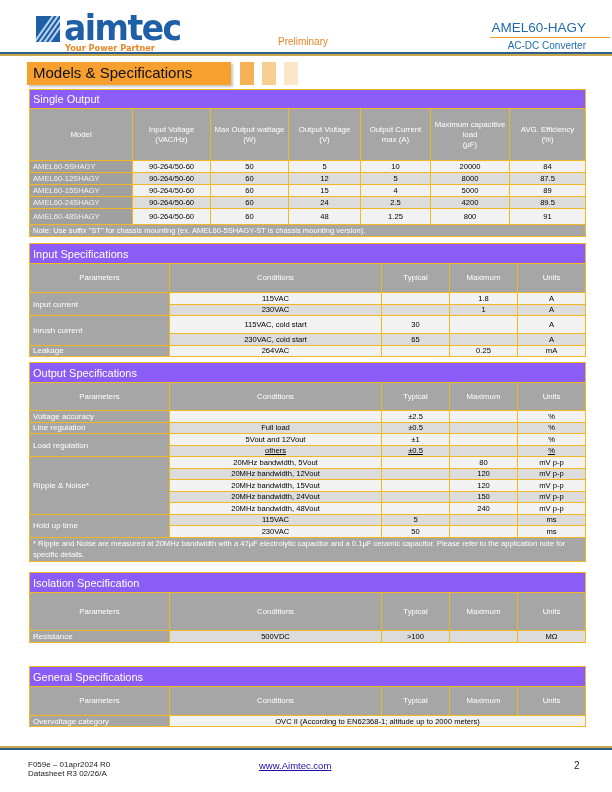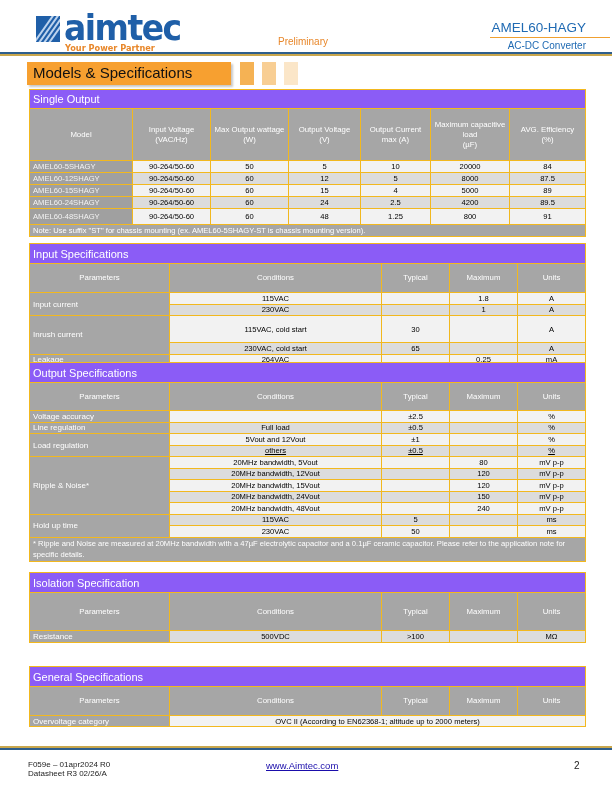--- a/index.html
+++ b/index.html
@@ -35,21 +35,21 @@
   .param { background: #a6a6a6; color: #fff; text-align: left !important; padding-left: 3px !important; font-size: 8px; }
   .model { background: #a0a0a0; color: #f3f3f3; text-align: left !important; padding-left: 3px !important; }
   .r1 td.c { background: #f2f2f2; }
   .r2 td.c { background: #dcdcdc; }
   .note td { background: #a6a6a6; color: #fff; text-align: left !important; padding-left: 3px !important; white-space: normal !important; }
 
   
   .ftr-line1 { position: absolute; left: 0; right: 0; top: 746px; height: 1.5px; background: #c9a74d; }
   .ftr-line2 { position: absolute; left: 0; right: 0; top: 747.5px; height: 2px; background: #2e5e8c; }
   .ftr-left { position: absolute; left: 28px; top: 760px; font-size: 8px; line-height: 9px; color: #222; }
-  .ftr-link { position: absolute; left: 266px; top: 760px; font-size: 9.5px; color: #1a0dab; text-decoration: underline; }
+  .ftr-link { position: absolute; left: 259px; top: 760px; font-size: 9.5px; color: #1a0dab; text-decoration: underline; }
   .ftr-page { position: absolute; left: 574px; top: 760px; font-size: 10px; color: #222; }
 </style>
 </head>
 <body>
 
 <div class="logo">
   <div class="logo-mark">
     <i style="left:6px"></i>
       <i style="left:11px"></i>
       <i style="left:16px"></i>
@@ -197,21 +197,21 @@
         <td class="c"></td>
         <td class="c">1.8</td>
         <td class="c">A</td>
       </tr>
       <tr class="r2" style="height: 11.5px;">
         <td class="c">230VAC</td>
         <td class="c"></td>
         <td class="c">1</td>
         <td class="c">A</td>
       </tr>
-      <tr class="r1" style="height: 27px;">
+      <tr class="r1" style="height: 18px;">
         <td class="param" rowspan="2">Inrush current</td>
         <td class="c">115VAC, cold start</td>
         <td class="c">30</td>
         <td class="c"></td>
         <td class="c">A</td>
       </tr>
       <tr class="r2" style="height: 11.5px;">
         <td class="c">230VAC, cold start</td>
         <td class="c">65</td>
         <td class="c"></td>

